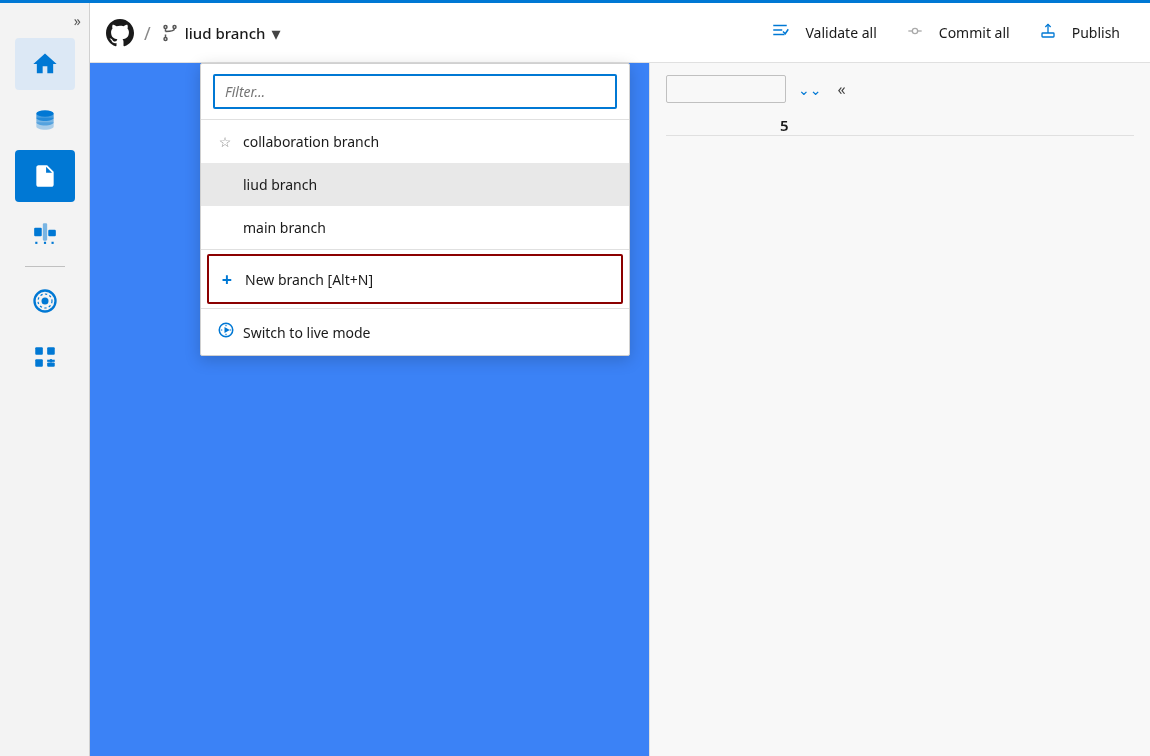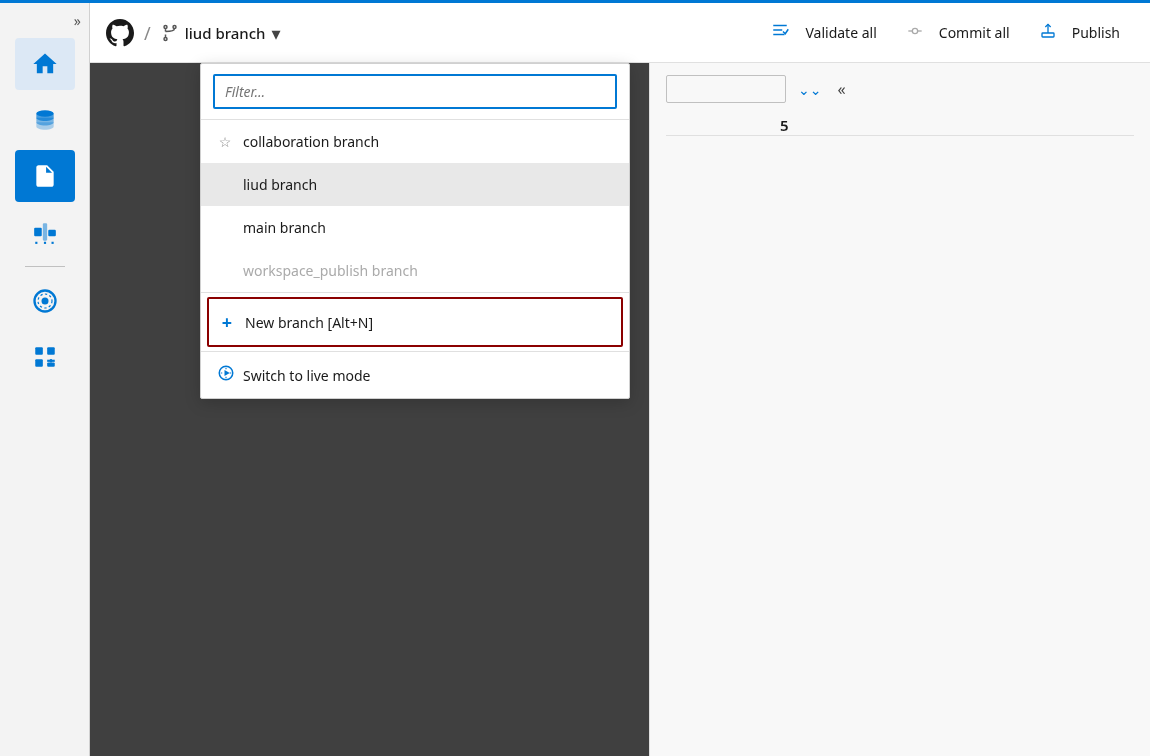--- a/index.html
+++ b/index.html
@@ -151,21 +151,21 @@
     
     .content-area {
       flex: 1;
       display: flex;
       position: relative;
       background: #f8f8f8;
     }
 
     .left-panel {
       width: 560px;
-      background: #404040;
+      background: #3b82f6;
       border-right: 1px solid #e0e0e0;
       position: relative;
     }
 
     
     .dropdown-overlay {
       position: absolute;
       top: 0;
       left: 110px;
       width: 430px;
@@ -437,24 +437,20 @@
             <li class="dropdown-item selected">
               <span class="item-icon">&nbsp;</span>
               <span>liud branch</span>
             </li>
 
             <li class="dropdown-item">
               <span class="item-icon">&nbsp;</span>
               <span>main branch</span>
             </li>
 
-            <li class="dropdown-item workspace-publish">
-              <span class="item-icon">&nbsp;</span>
-              <span>workspace_publish branch</span>
-            </li>
 
           </ul>
 
           <div class="dropdown-divider"></div>
 
           <ul class="dropdown-list">
             <li class="dropdown-item new-branch">
               <span class="item-icon" style="color:#0078d4; font-size:18px; font-weight:bold;">+</span>
               <span>New branch [Alt+N]</span>
             </li>

